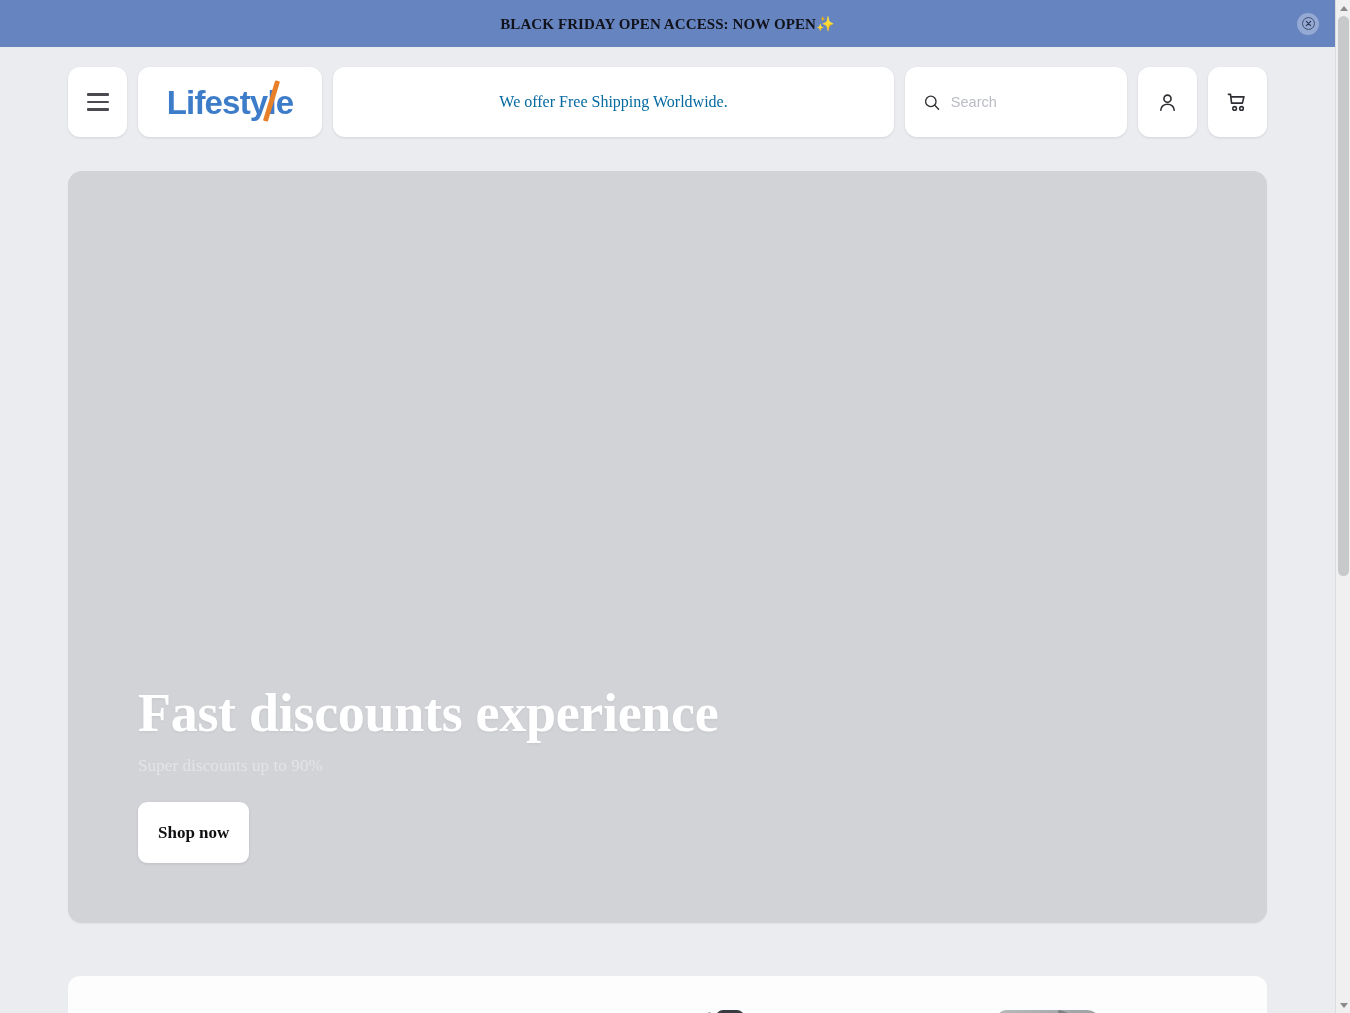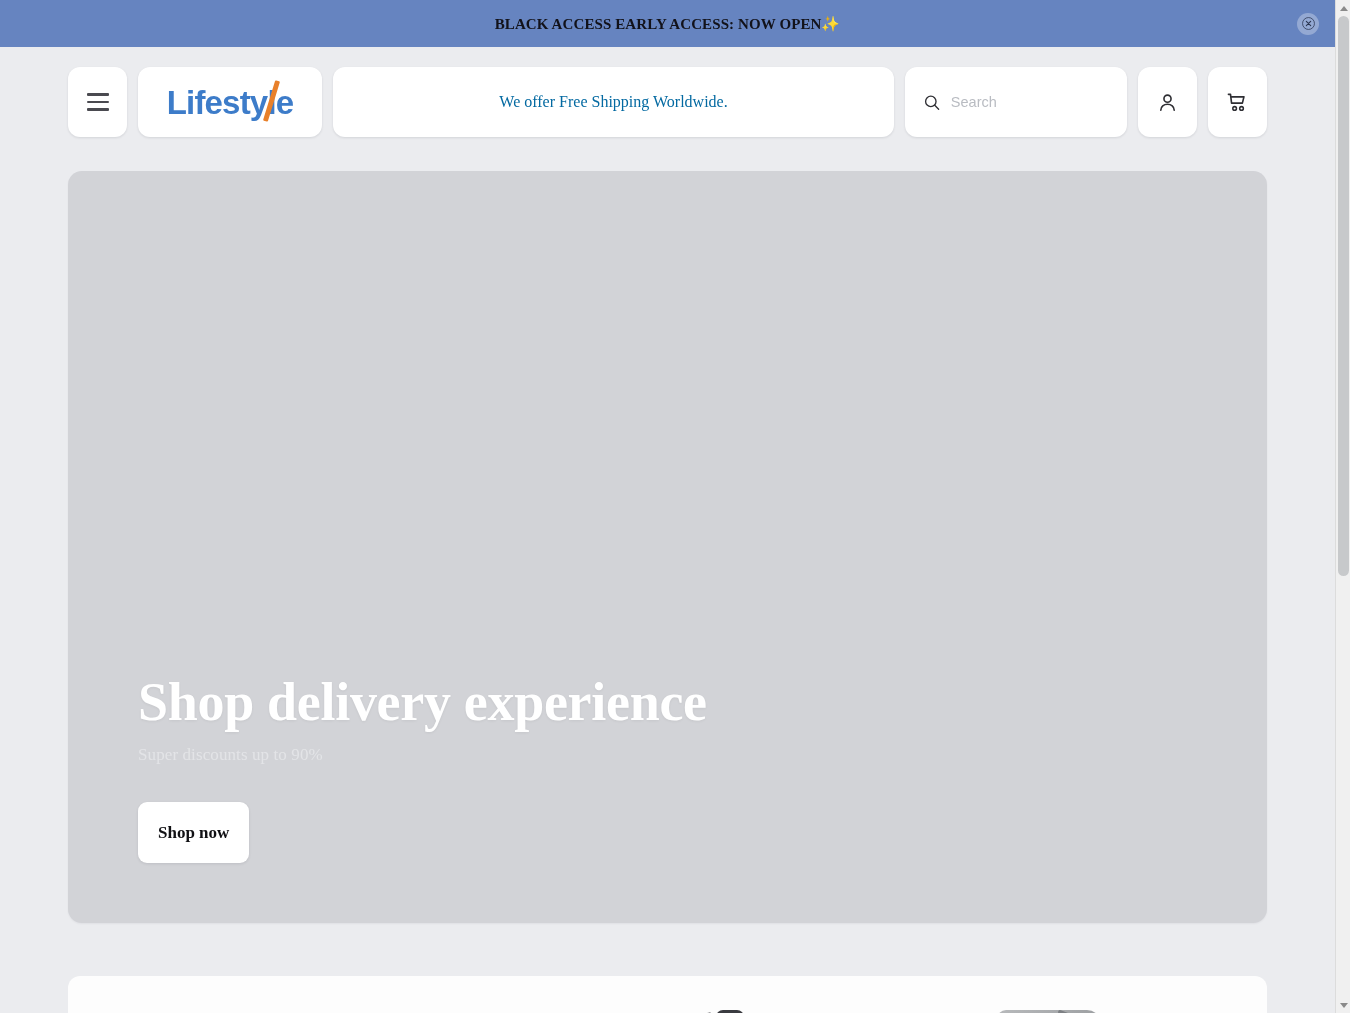--- a/index.html
+++ b/index.html
@@ -182,21 +182,21 @@
     text-shadow: 0 1px 3px rgba(0,0,0,.06);
   }
   .hero-sub {
     margin-top: 14px;
     font-family: "Liberation Serif", "DejaVu Serif", serif;
     font-size: 17px;
     color: #e3e4e7;
     letter-spacing: .1px;
   }
   .hero-cta {
-    margin-top: 37px;
+    margin-top: 26px;
     display: inline-flex;
     align-items: center;
     justify-content: center;
     min-width: 110px;
     height: 61px;
     padding: 0 20px;
     background: #ffffff;
     border: none;
     border-radius: 9px;
     box-shadow: 0 1px 3px rgba(16,24,40,.10);
@@ -291,21 +291,21 @@
     border-radius: 6px;
     cursor: pointer;
   }
 </style>
 </head>
 <body>
 
 <div class="viewport">
 
   <div class="announcement-bar">
-    <div class="announcement-text">BLACK ACCESS EARLY ACCESS: NOW OPEN✨</div>
+    <div class="announcement-text">BLACK FRIDAY OPEN ACCESS: NOW OPEN✨</div>
     <div class="announcement-close">
       <svg width="13" height="13" viewBox="0 0 24 24">
         <circle cx="12" cy="12" r="11" fill="none" stroke="#2a3550" stroke-width="1.4"></circle>
         <path d="M8 8 L16 16 M16 8 L8 16" stroke="#2a3550" stroke-width="2" stroke-linecap="round"></path>
       </svg>
     </div>
   </div>
 
   <div class="site-header">
 
@@ -349,21 +349,21 @@
         <circle cx="9" cy="18.2" r="1.9" stroke="#2e2e33" stroke-width="1.6"></circle>
         <circle cx="16.2" cy="18.2" r="1.9" stroke="#2e2e33" stroke-width="1.6"></circle>
       </svg>
     </div>
 
   </div>
 
   <div class="hero-wrap">
     <div class="hero">
       <div class="hero-content">
-        <div class="hero-title">Shop delivery experience</div>
+        <div class="hero-title">Fast discounts experience</div>
         <div class="hero-sub">Super discounts up to 90%</div>
         <button class="hero-cta">Shop now</button>
       </div>
     </div>
   </div>
 
   <div class="products-wrap">
     <div class="products-card">
 
       <div class="product-cell">

